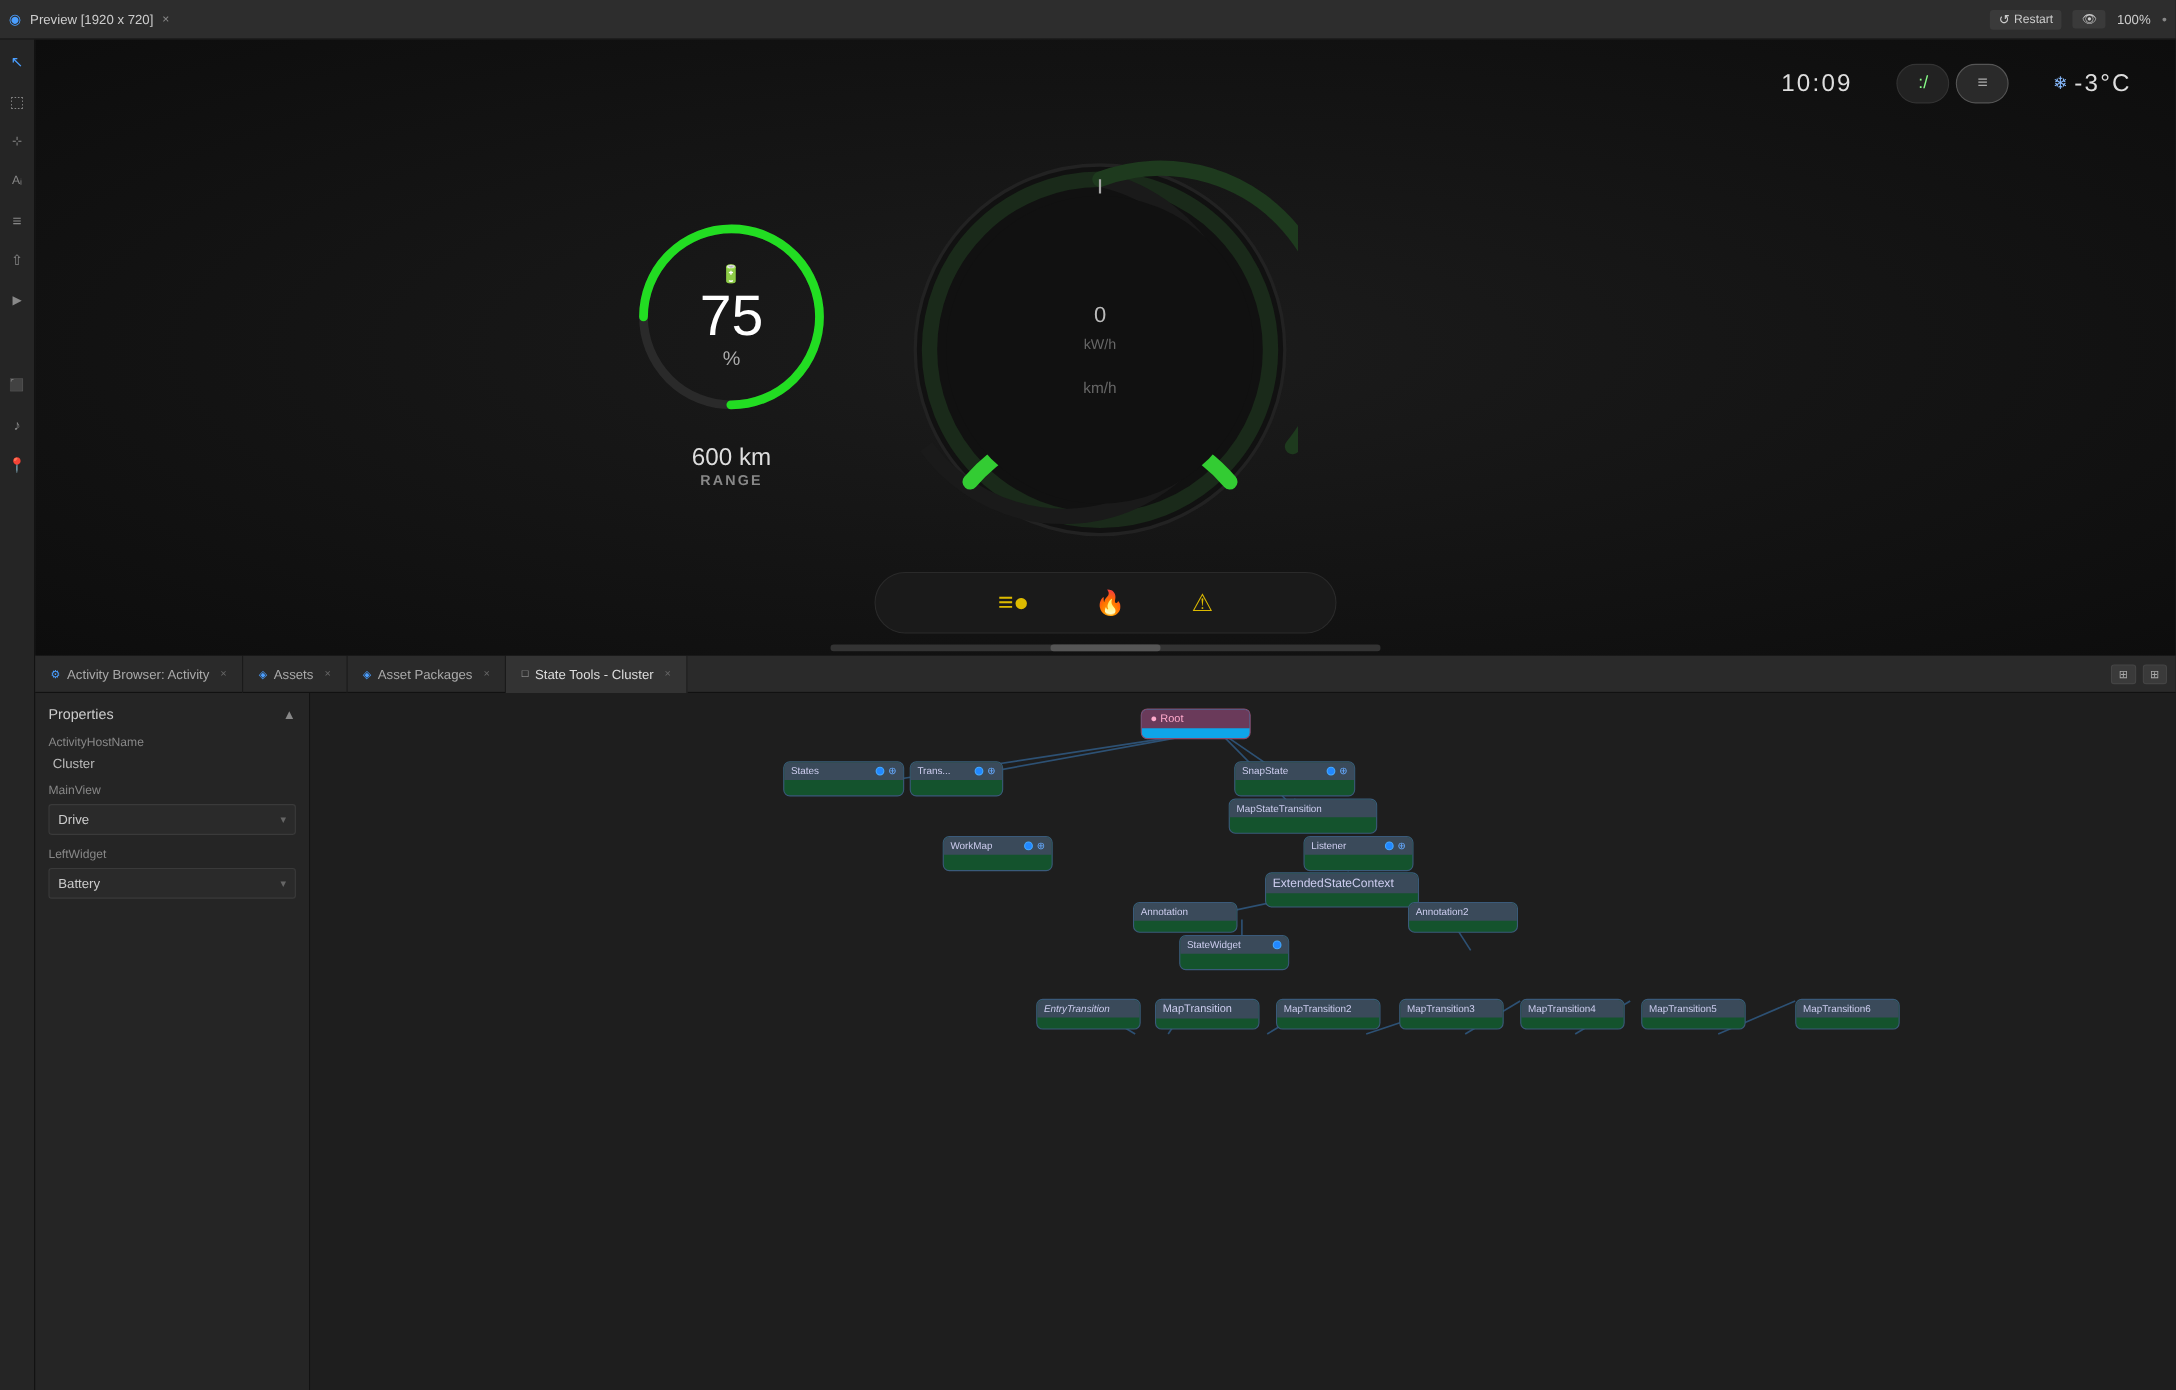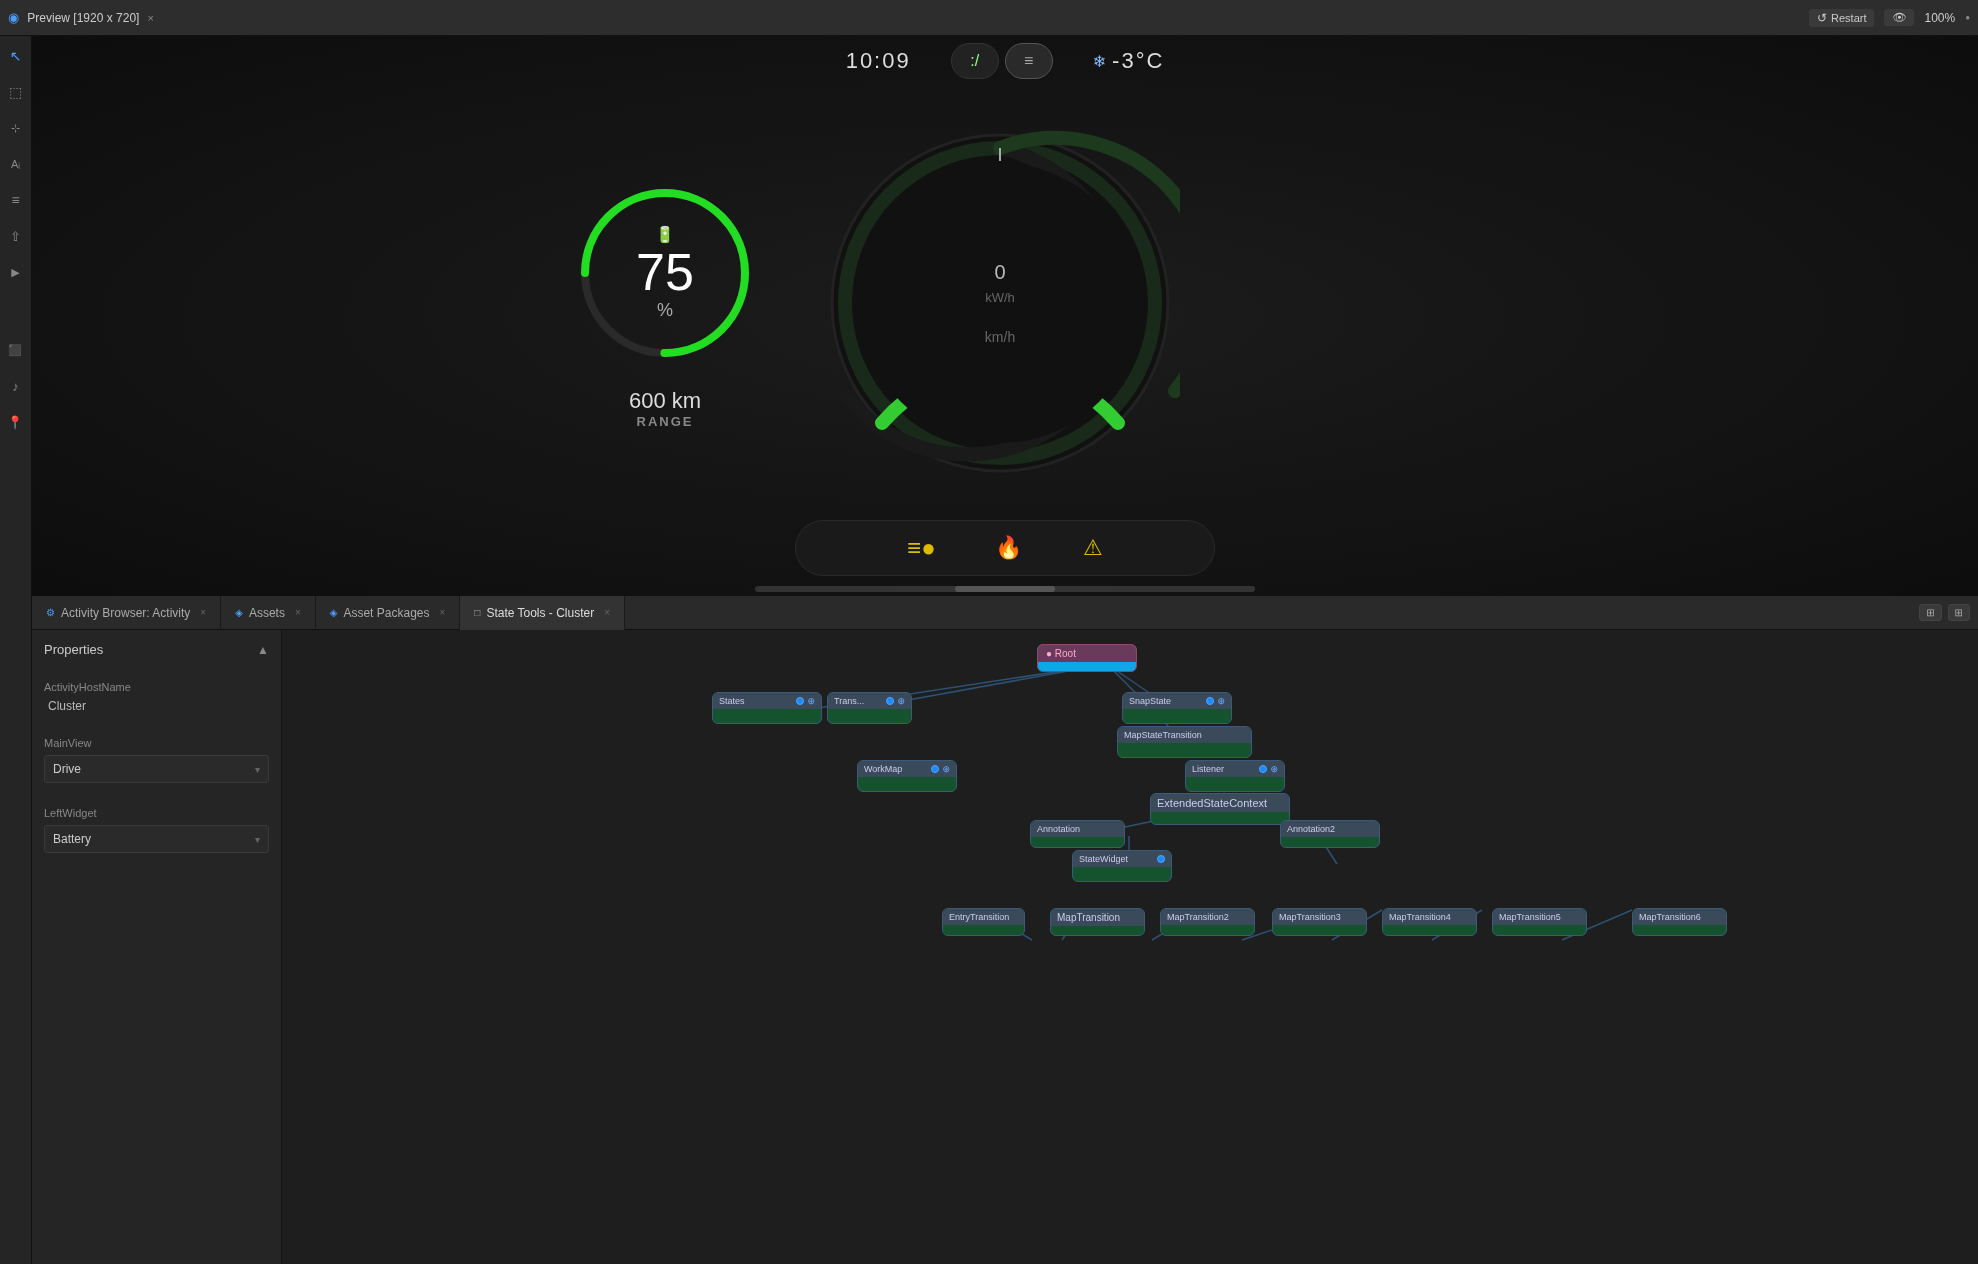--- a/index.html
+++ b/index.html
@@ -56,22 +56,22 @@
       flex-direction: column;
       align-items: center;
       position: relative;
     }
 
     
     .cluster-header {
       width: 100%;
       display: flex;
       align-items: center;
-      justify-content: center;
-      padding: 7px 40px;
+      justify-content: flex-end;
+      padding: 22px 40px;
       gap: 40px;
       position: relative;
     }
     .cluster-time { font-size: 22px; color: #ddd; letter-spacing: 2px; font-weight: 300; }
     .cluster-logo-group { display: flex; gap: 6px; }
     .cluster-logo-btn {
       width: 48px; height: 36px;
       background: #222;
       border-radius: 20px;
       display: flex; align-items: center; justify-content: center;
@@ -214,21 +214,21 @@
     }
 
     
     .properties-panel {
       width: 250px;
       background: #252525;
       border-right: 1px solid #111;
       padding: 12px;
       display: flex;
       flex-direction: column;
-      gap: 24px;
+      gap: 12px;
     }
     .properties-header {
       display: flex;
       align-items: center;
       justify-content: space-between;
       font-size: 13px;
       color: #ccc;
       font-weight: 500;
     }
     .properties-collapse { color: #888; cursor: pointer; font-size: 12px; }
@@ -594,21 +594,21 @@
             </div>
           </div>
 
           <div class="node" style="left:790px;top:220px;width:100px;height:32px;">
             <div class="node-header" style="display:flex;align-items:center;justify-content:space-between;padding:3px 6px;">
               <span style="font-size:9px;">StateWidget</span>
               <span class="node-port small"></span>
             </div>
           </div>
 
-          <div class="node" style="left:660px;top:278px;width:83px;height:28px;">
+          <div class="node" style="left:660px;top:278px;width:95px;height:28px;font-style:italic;">
             <div class="node-header" style="padding:3px 6px;">
               <span style="font-size:9px;">EntryTransition</span>
             </div>
           </div>
 
           <div class="node" style="left:768px;top:278px;width:95px;height:28px;">
             <div class="node-header" style="padding:3px 6px;">
               <span style="font-size:10px;">MapTransition</span>
             </div>
           </div>

